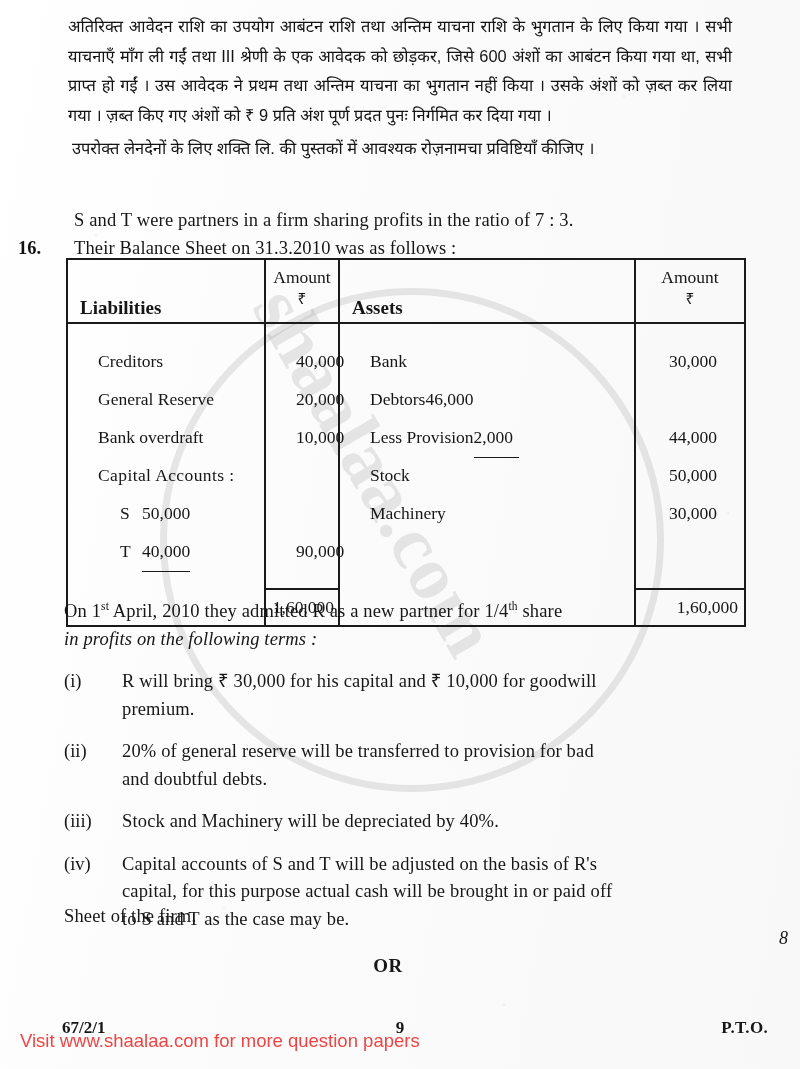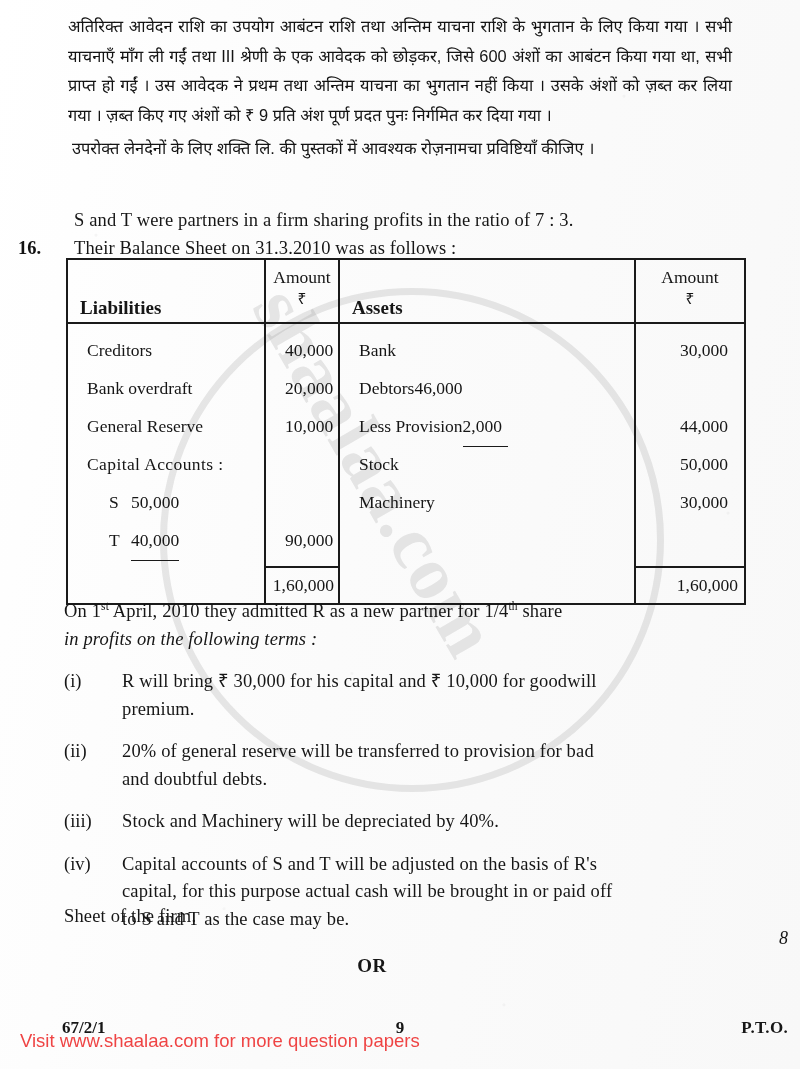--- a/index.html
+++ b/index.html
@@ -144,21 +144,21 @@
   }
   .hdr-amt {
     text-align: center;
     padding-top: 7px;
     line-height: 21px;
     font-size: 17.5px;
   }
   .hdr-amt .rup { display: block; font-size: 15.5px; }
 
   .cell-list {
-    padding: 7px;
+    padding: 18px;
     margin: 0;
     list-style: none;
   }
   .cell-list li {
     height: 38px;
     line-height: 38px;
     padding: 0 12px;
     white-space: nowrap;
     overflow: visible;
   }
@@ -264,20 +264,21 @@
   }
   .or-word {
     position: absolute;
     left: 0;
     top: 955px;
     width: 744px;
     text-align: center;
     font-size: 19px;
     font-weight: 700;
     letter-spacing: 0.5px;
+    padding-left: 16px;
   }
 
   
   .footer-code {
     position: absolute;
     left: 18px;
     top: 1018px;
     font-size: 17px;
     font-weight: 600;
     margin-left: 44px;
@@ -286,21 +287,21 @@
     position: absolute;
     left: 0;
     top: 1018px;
     width: 800px;
     text-align: center;
     font-size: 17px;
     font-weight: 600;
   }
   .footer-pto {
     position: absolute;
-    right: 12px;
+    right: 32px;
     top: 1018px;
     font-size: 17px;
     font-weight: 600;
     letter-spacing: 0.3px;
   }
   .footer-overlay {
     position: absolute;
     left: 20px;
     top: 1030px;
     font-family: "Liberation Sans", sans-serif;
@@ -357,22 +358,22 @@
           <span class="rup">₹</span>
         </div>
       </div>
     </div>
 
     <div class="bs-body">
 
       <div class="col-liab">
         <ul class="cell-list">
           <li>Creditors</li>
+          <li>General  Reserve</li>
           <li>Bank  overdraft</li>
-          <li>General  Reserve</li>
           <li class="cap-label">Capital  Accounts :</li>
           <li class="sub-row">
             <span class="nm">S</span><span class="vl">50,000</span>
           </li>
           <li class="sub-row">
             <span class="nm">T</span><span class="vl underline-val">40,000</span>
           </li>
         </ul>
       </div>
 

